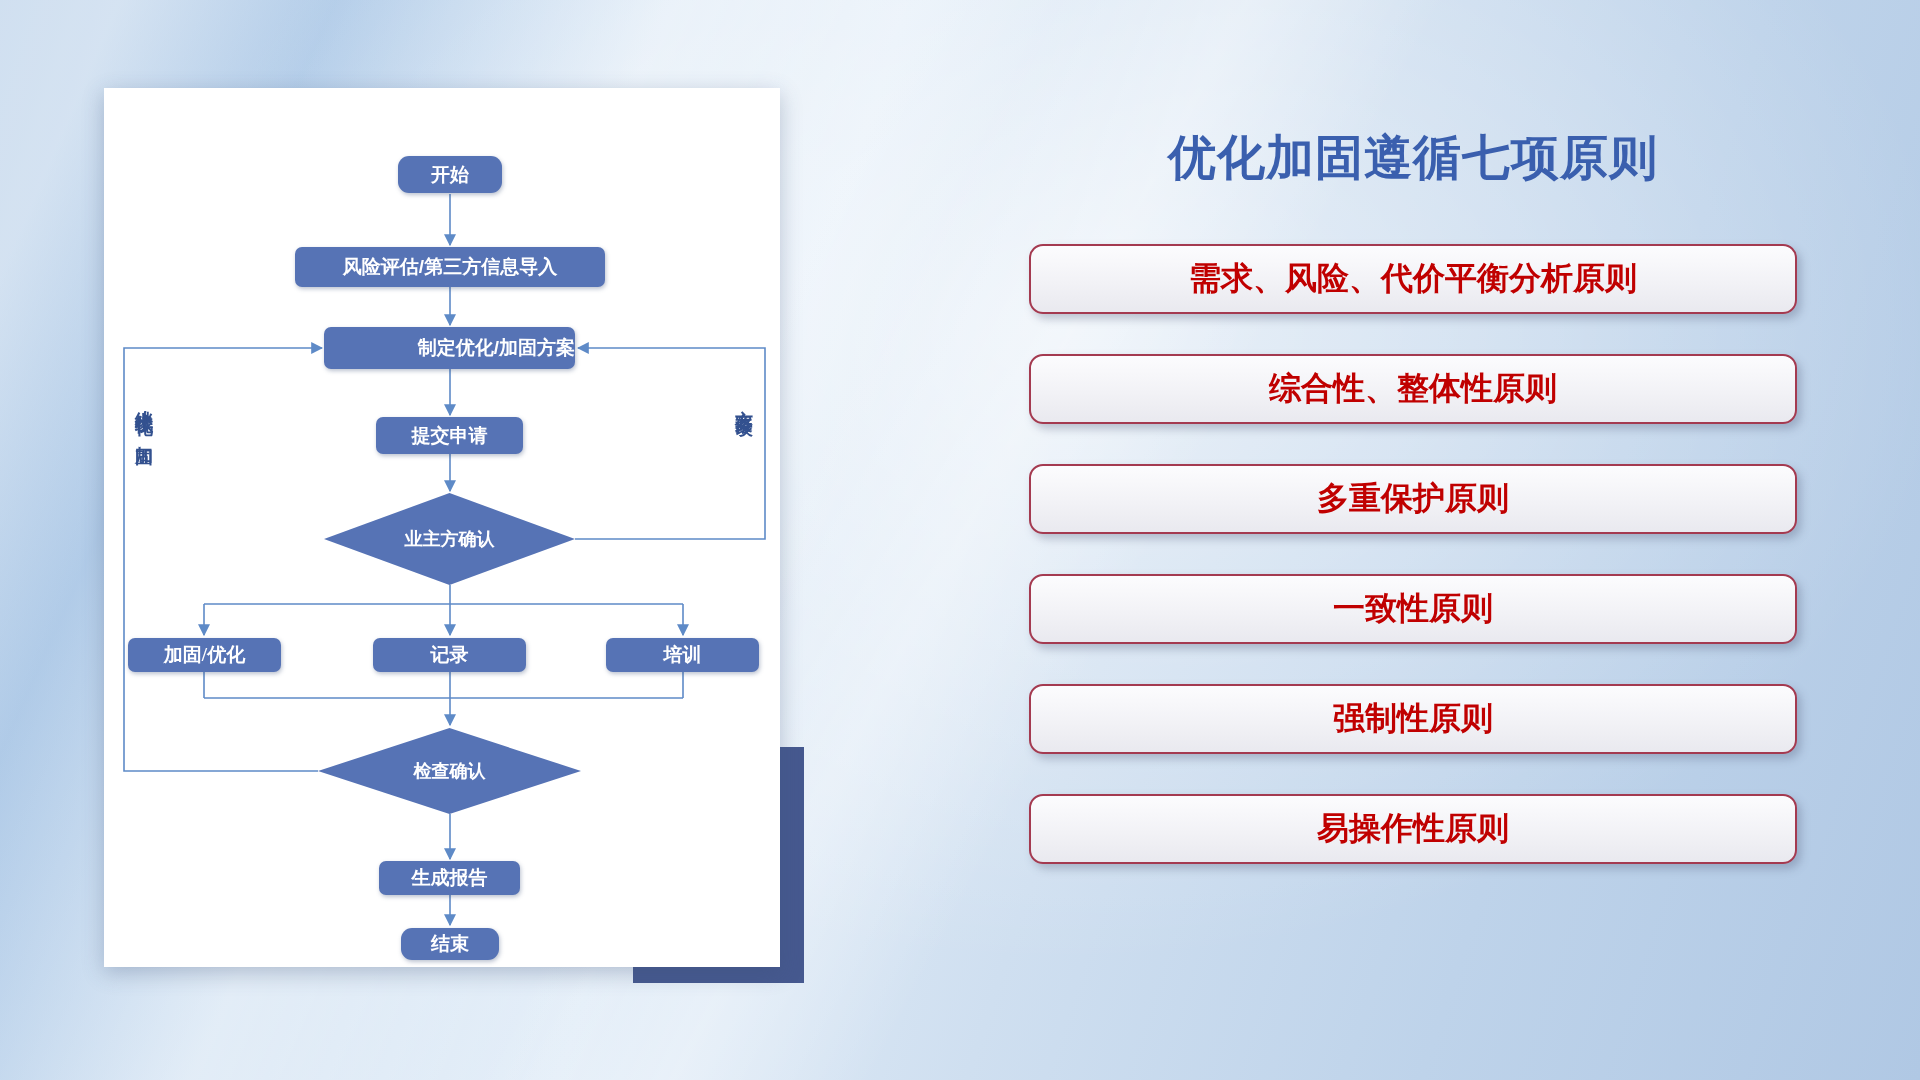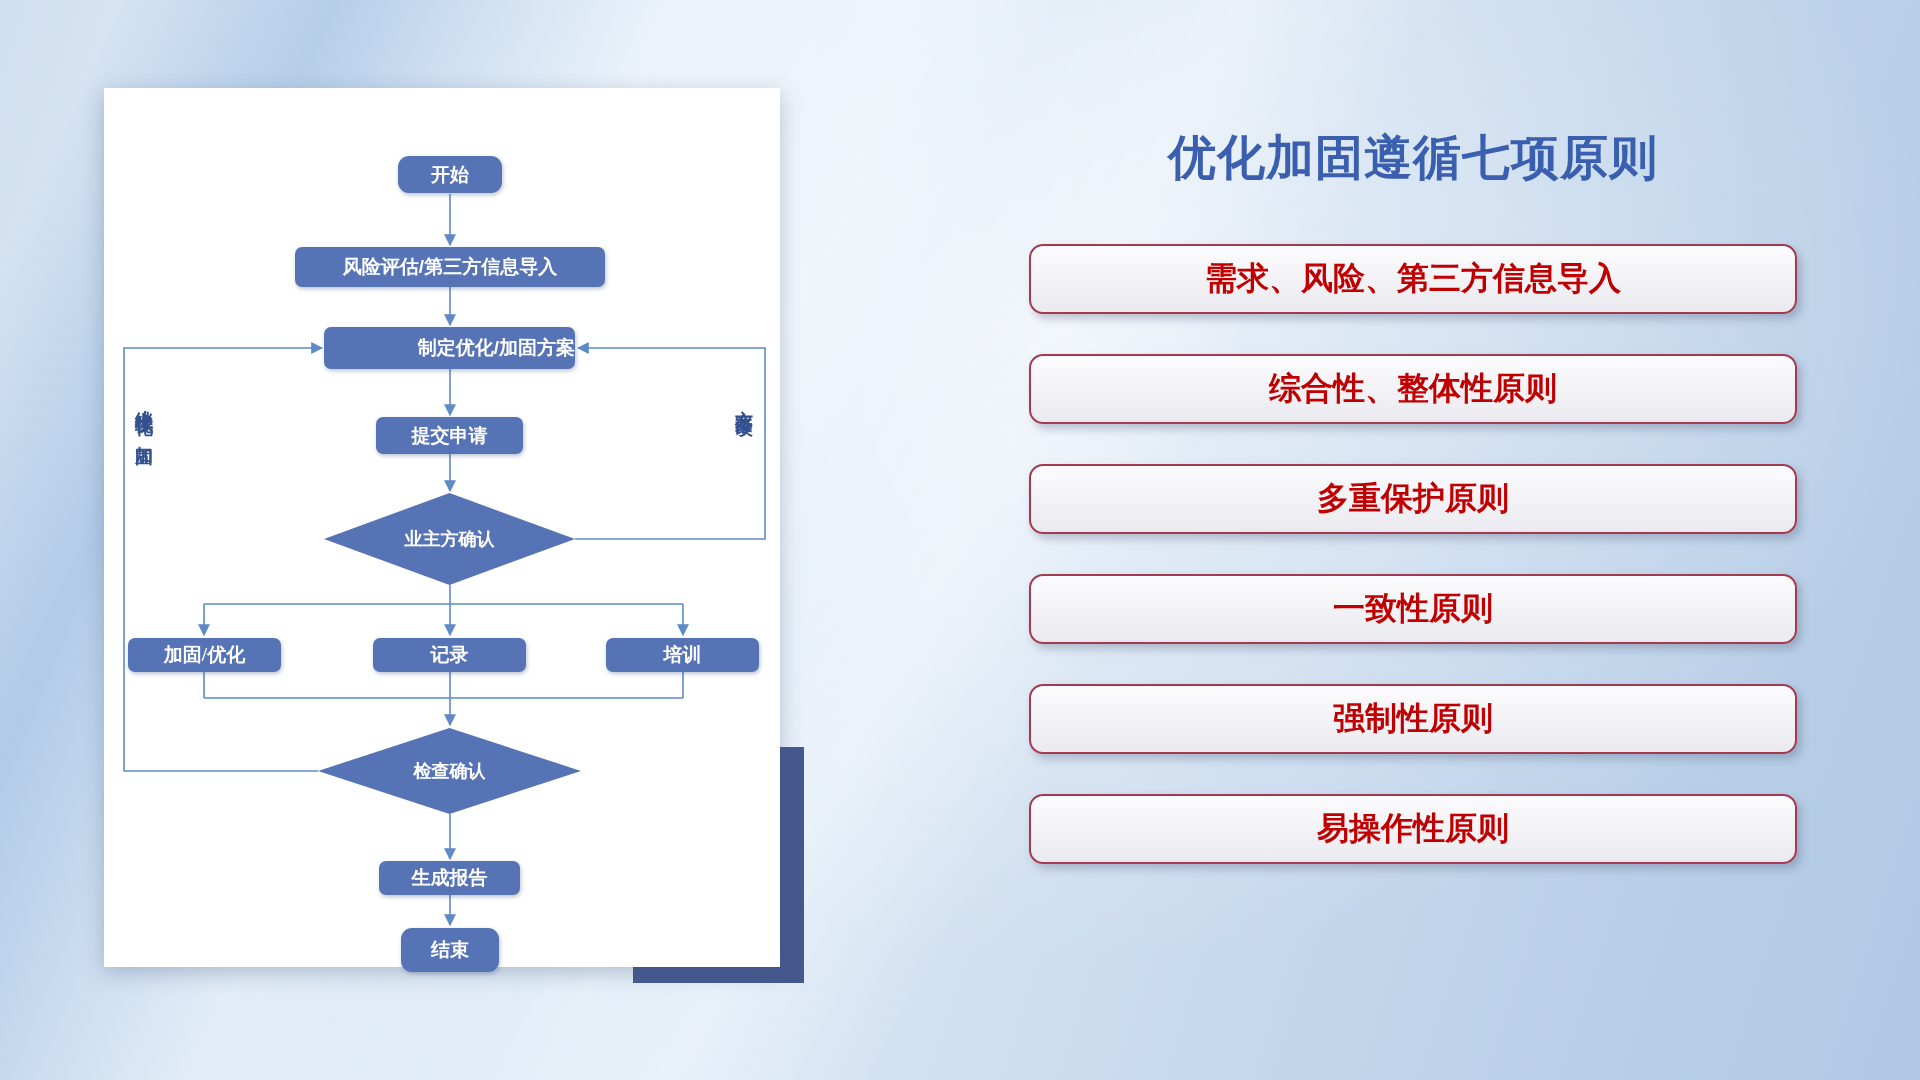--- a/index.html
+++ b/index.html
@@ -142,34 +142,34 @@
     </div>
 
     <div class="diamond" style="left:214px; top:640px; width:263px; height:86px;">
       <span>检查确认</span>
     </div>
 
     <div class="node" style="left:275px; top:773px; width:141px; height:34px;">
       <span>生成报告</span>
     </div>
 
-    <div class="node pill" style="left:297px; top:840px; width:98px; height:44px;">
+    <div class="node pill" style="left:297px; top:840px; width:98px; height:32px;">
       <span>结束</span>
     </div>
 
     <div class="vlabel" style="left:28px; top:308px;">继续优化/加固</div>
 
     <div class="vlabel" style="left:628px; top:308px;">方案修改</div>
   </div>
 
   <h1 class="page-title">优化加固遵循七项原则</h1>
 
   <div class="principles">
     <div class="principle">
-      <span>需求、风险、第三方信息导入</span>
+      <span>需求、风险、代价平衡分析原则</span>
     </div>
     <div class="principle">
       <span>综合性、整体性原则</span>
     </div>
     <div class="principle">
       <span>多重保护原则</span>
     </div>
     <div class="principle">
       <span>一致性原则</span>
     </div>

